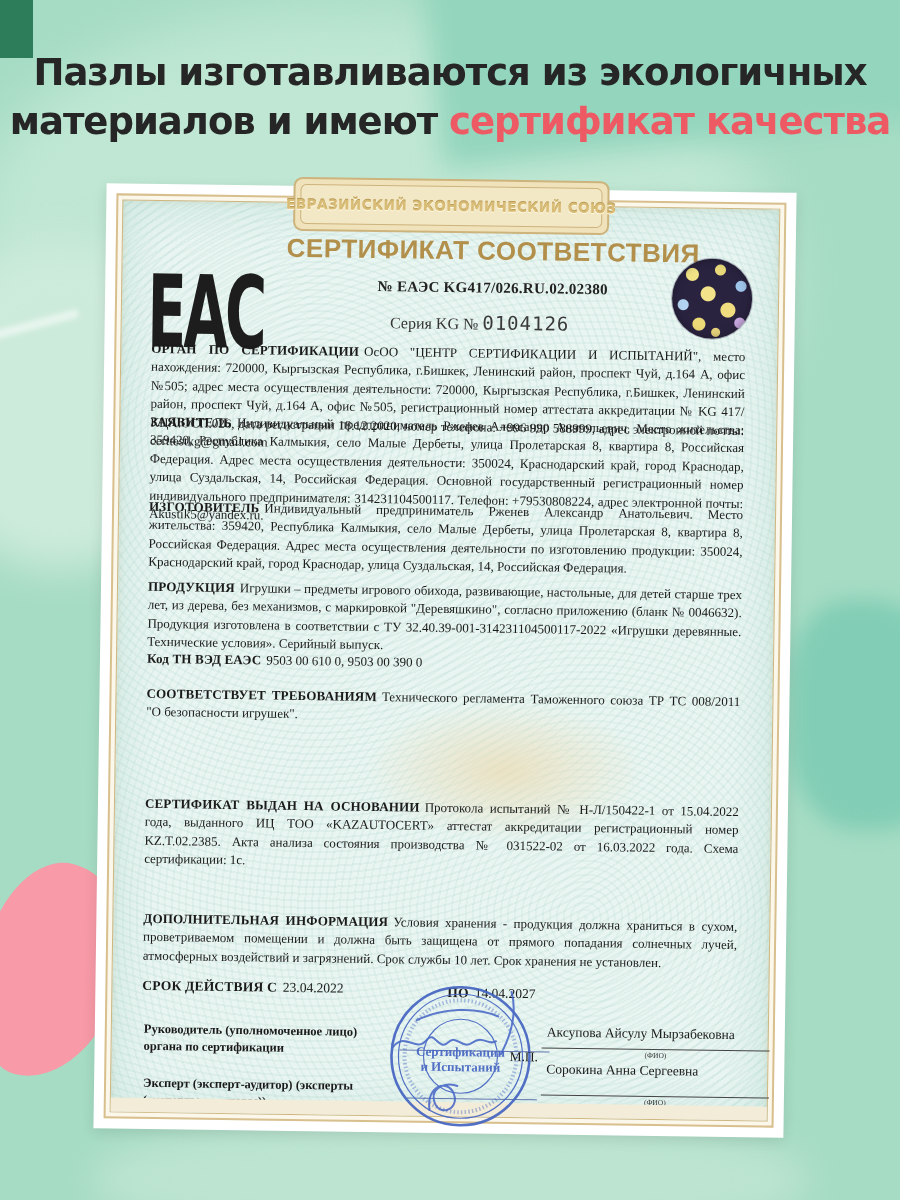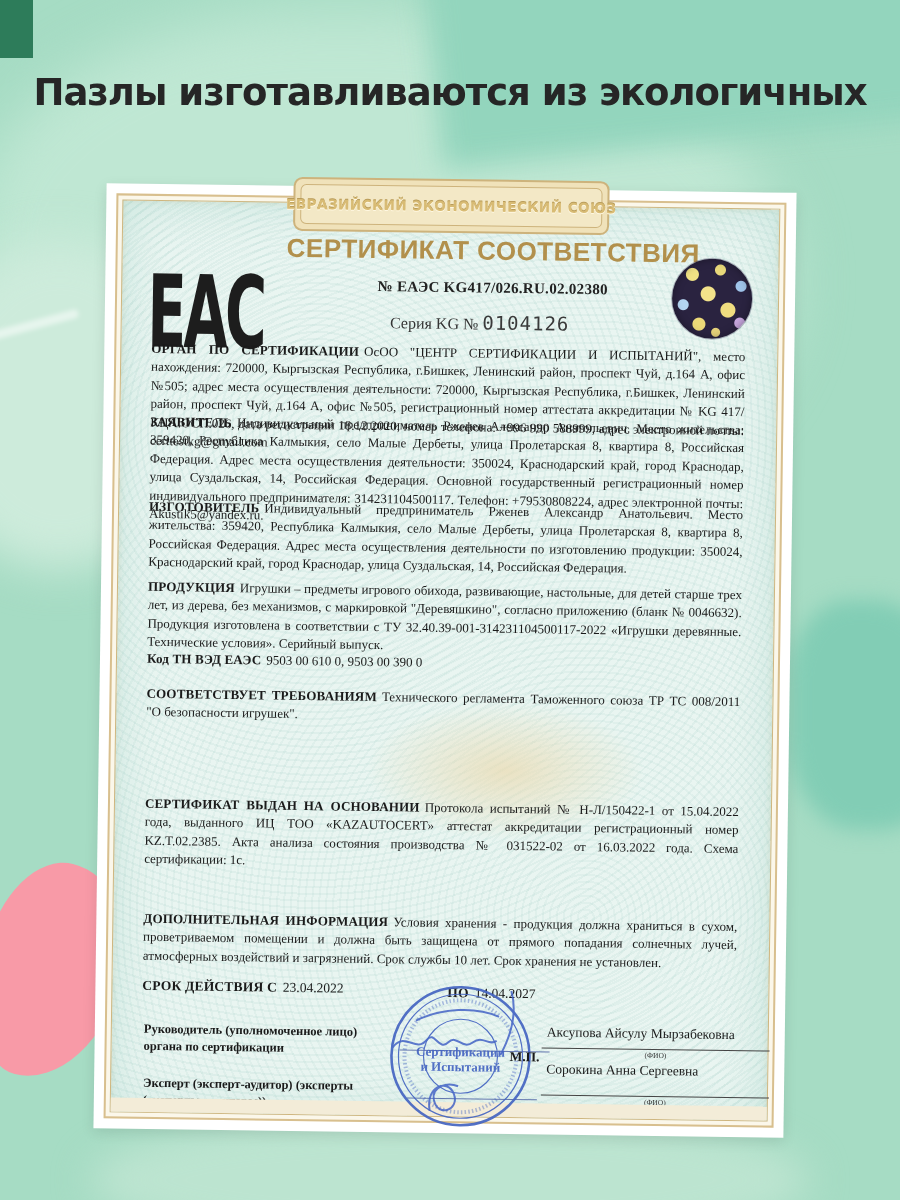--- a/index.html
+++ b/index.html
@@ -28,21 +28,21 @@
     border-radius:46% 54% 58% 42% / 48% 44% 56% 52%; transform:rotate(14deg); }
   .white-slash { left:178px; top:282px; width:150px; height:10px; background:rgba(255,255,255,.55);
     transform:rotate(-18deg); border-radius:6px; filter:blur(2px); }
   .white-slash2 { left:-10px; top:320px; width:90px; height:9px; background:rgba(255,255,255,.5);
     transform:rotate(-15deg); border-radius:6px; filter:blur(2px); }
 
   
   .headline {
     position:absolute; left:0; top:48px; width:900px; text-align:center;
     font-family:"DejaVu Sans", sans-serif; font-weight:700;
-    font-size:37px; line-height:1.33; color:#262626; letter-spacing:-1px;margin-top:20px;
+    font-size:37px; line-height:1.33; color:#262626; letter-spacing:-1px;
   }
   .headline .hl-red { color:#ee5a64; }
 
   
   .certificate {
     position:absolute; left:100px; top:188px; width:690px; height:945px;
     background:#ffffff; transform:rotate(0.8deg);
     box-shadow:0 4px 14px rgba(0,0,0,.10);
     padding:10px;
   }
@@ -136,21 +136,21 @@
 
   
   .validity { position:absolute; left:30px; top:777px; width:594px; font-size:13.5px; color:#1a1a1a; }
   .validity b { letter-spacing:.2px; margin-right:6px; }
   .validity .to-group { position:absolute; left:305px; top:3px; }
 
   
   .sig-label { position:absolute; left:32px; width:240px; font-weight:700; font-size:12.5px; line-height:1.35; color:#1a1a1a; }
   .sig-head { top:820px; }
   .sig-expert { top:874px; }
-  .mp { position:absolute; left:398px; top:843px; font-weight:700; font-size:13.5px; color:#1a1a1a; z-index:6; }
+  .mp { position:absolute; left:398px; top:843px; font-weight:400; font-size:13.5px; color:#1a1a1a; z-index:6; }
   .sig-name { position:absolute; left:435px; width:235px; font-size:13.5px; color:#1a1a1a; }
   .name1 { top:818px; } .name2 { top:855px; }
   .sig-rule { position:absolute; left:430px; width:228px; border-top:1px solid #444; }
   .rule1 { top:841px; } .rule2 { top:888px; }
   .fio { position:absolute; left:430px; width:228px; text-align:center; font-size:7.5px; color:#333; }
   .fio1 { top:843px; } .fio2 { top:890px; }
   .stamp-rule { position:absolute; border-top:1px solid rgba(70,90,160,.8); }
   .stamp-rule1 { left:288px; top:845px; width:150px; }
   .stamp-rule2 { left:296px; top:893px; width:130px; }
 
@@ -168,20 +168,21 @@
   <div class="wash wash-teal-right"></div>
   <div class="wash wash-light-bottom"></div>
   <div class="wash wash-light-left"></div>
   <div class="wash corner-dark"></div>
   <div class="wash pink-blob"></div>
   <div class="wash white-slash"></div>
   <div class="wash white-slash2"></div>
 
   <div class="headline">
     <div>Пазлы изготавливаются из экологичных</div>
+    <div><span>материалов и имеют </span><span class="hl-red">сертификат качества</span></div>
   </div>
 
   <div class="certificate">
 
     <div class="banner">
       <div class="banner-inner">
         <span class="banner-text">ЕВРАЗИЙСКИЙ ЭКОНОМИЧЕСКИЙ СОЮЗ</span>
       </div>
     </div>
 

